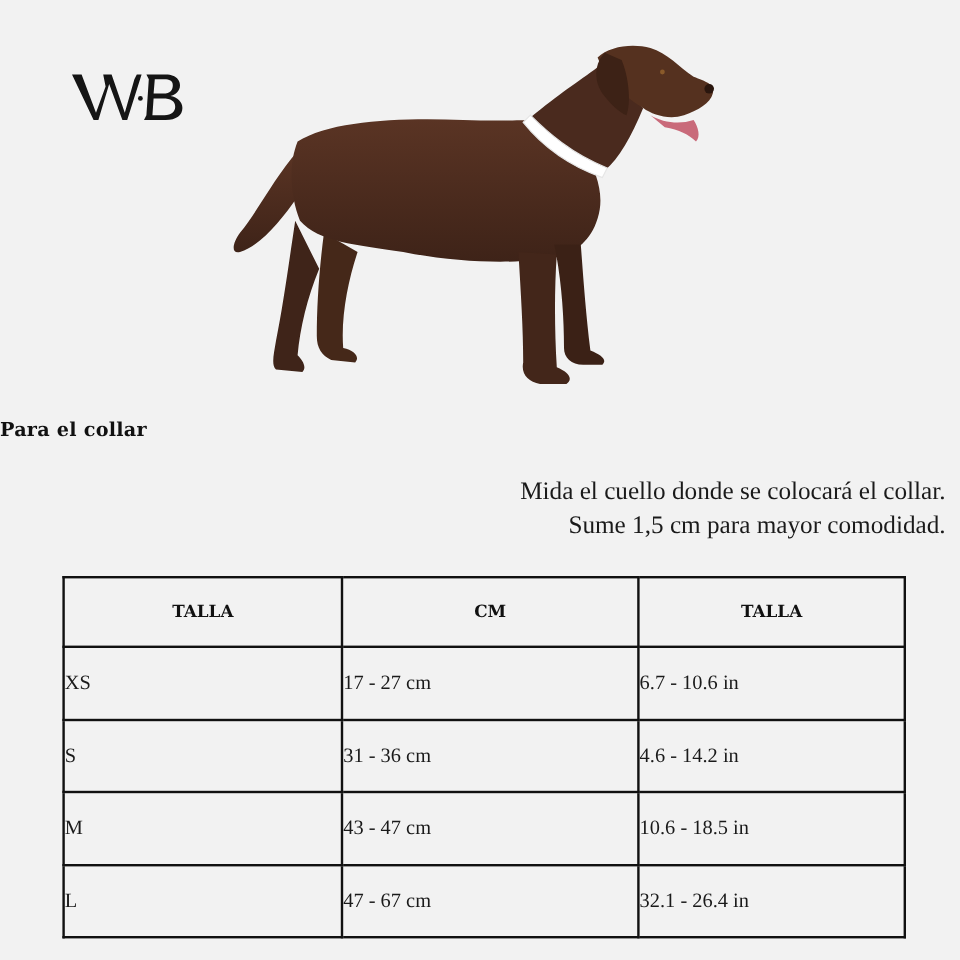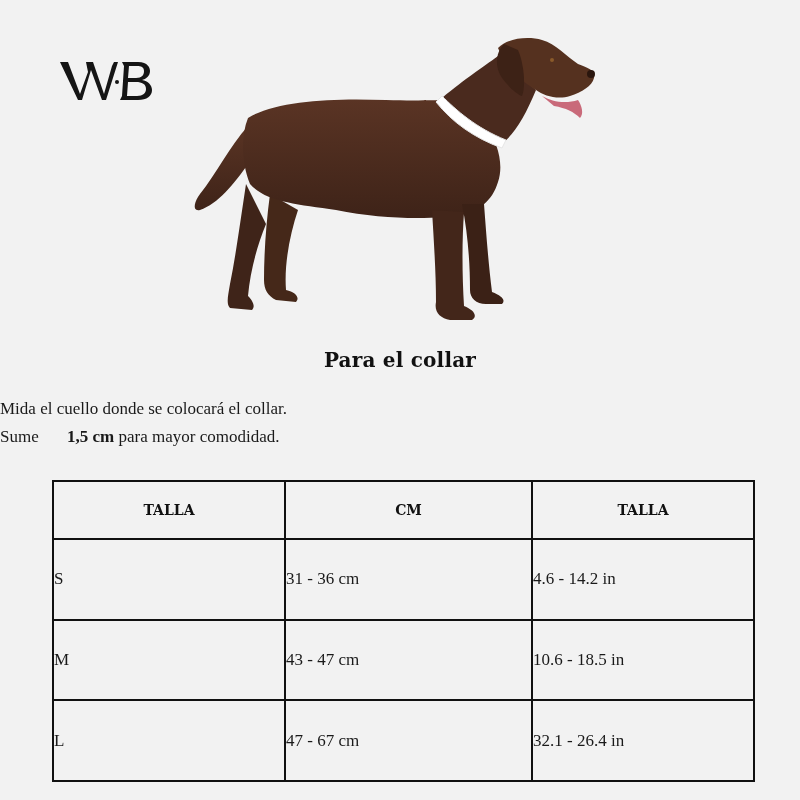--- a/index.html
+++ b/index.html
@@ -27,41 +27,39 @@
       left: 186px;
       top: 34px;
       width: 412px;
       height: 292px;
     }
     .title {
       position: absolute;
       top: 348px;
       left: 0;
       width: 800px;
-      text-align: center;
       font-family: "DejaVu Serif", serif;
       font-weight: bold;
-      font-size: 20px;
+      font-size: 16px;
       letter-spacing: 0.2px;
       color: #111;
     }
     .subtitle {
       position: absolute;
       top: 395px;
       left: 0;
       width: 788px;
-      text-align: left;
+      text-align: right;
       font-family: "Liberation Serif", serif;
-      font-size: 17px;
+      font-size: 21px;
       line-height: 28px;
       color: #1a1a1a;
     }
     .subtitle b {
-      font-weight: bold;
-      margin-left: 24px;
+      font-weight: normal;
     }
     table.size-table {
       position: absolute;
       left: 52px;
       top: 480px;
       width: 701px;
       height: 302px;
       border-collapse: collapse;
       table-layout: fixed;
       font-family: "Liberation Serif", serif;
@@ -150,20 +148,25 @@
     </colgroup>
   <thead>
     <tr>
       <th>TALLA</th>
       <th>CM</th>
       <th>TALLA</th>
     </tr>
   </thead>
   <tbody>
     <tr>
+      <td>XS</td>
+      <td>17 - 27 cm</td>
+      <td>6.7 - 10.6 in</td>
+    </tr>
+    <tr>
       <td>S</td>
       <td>31 - 36 cm</td>
       <td>4.6 - 14.2 in</td>
     </tr>
     <tr>
       <td>M</td>
       <td>43 - 47 cm</td>
       <td>10.6 - 18.5 in</td>
     </tr>
     <tr>

